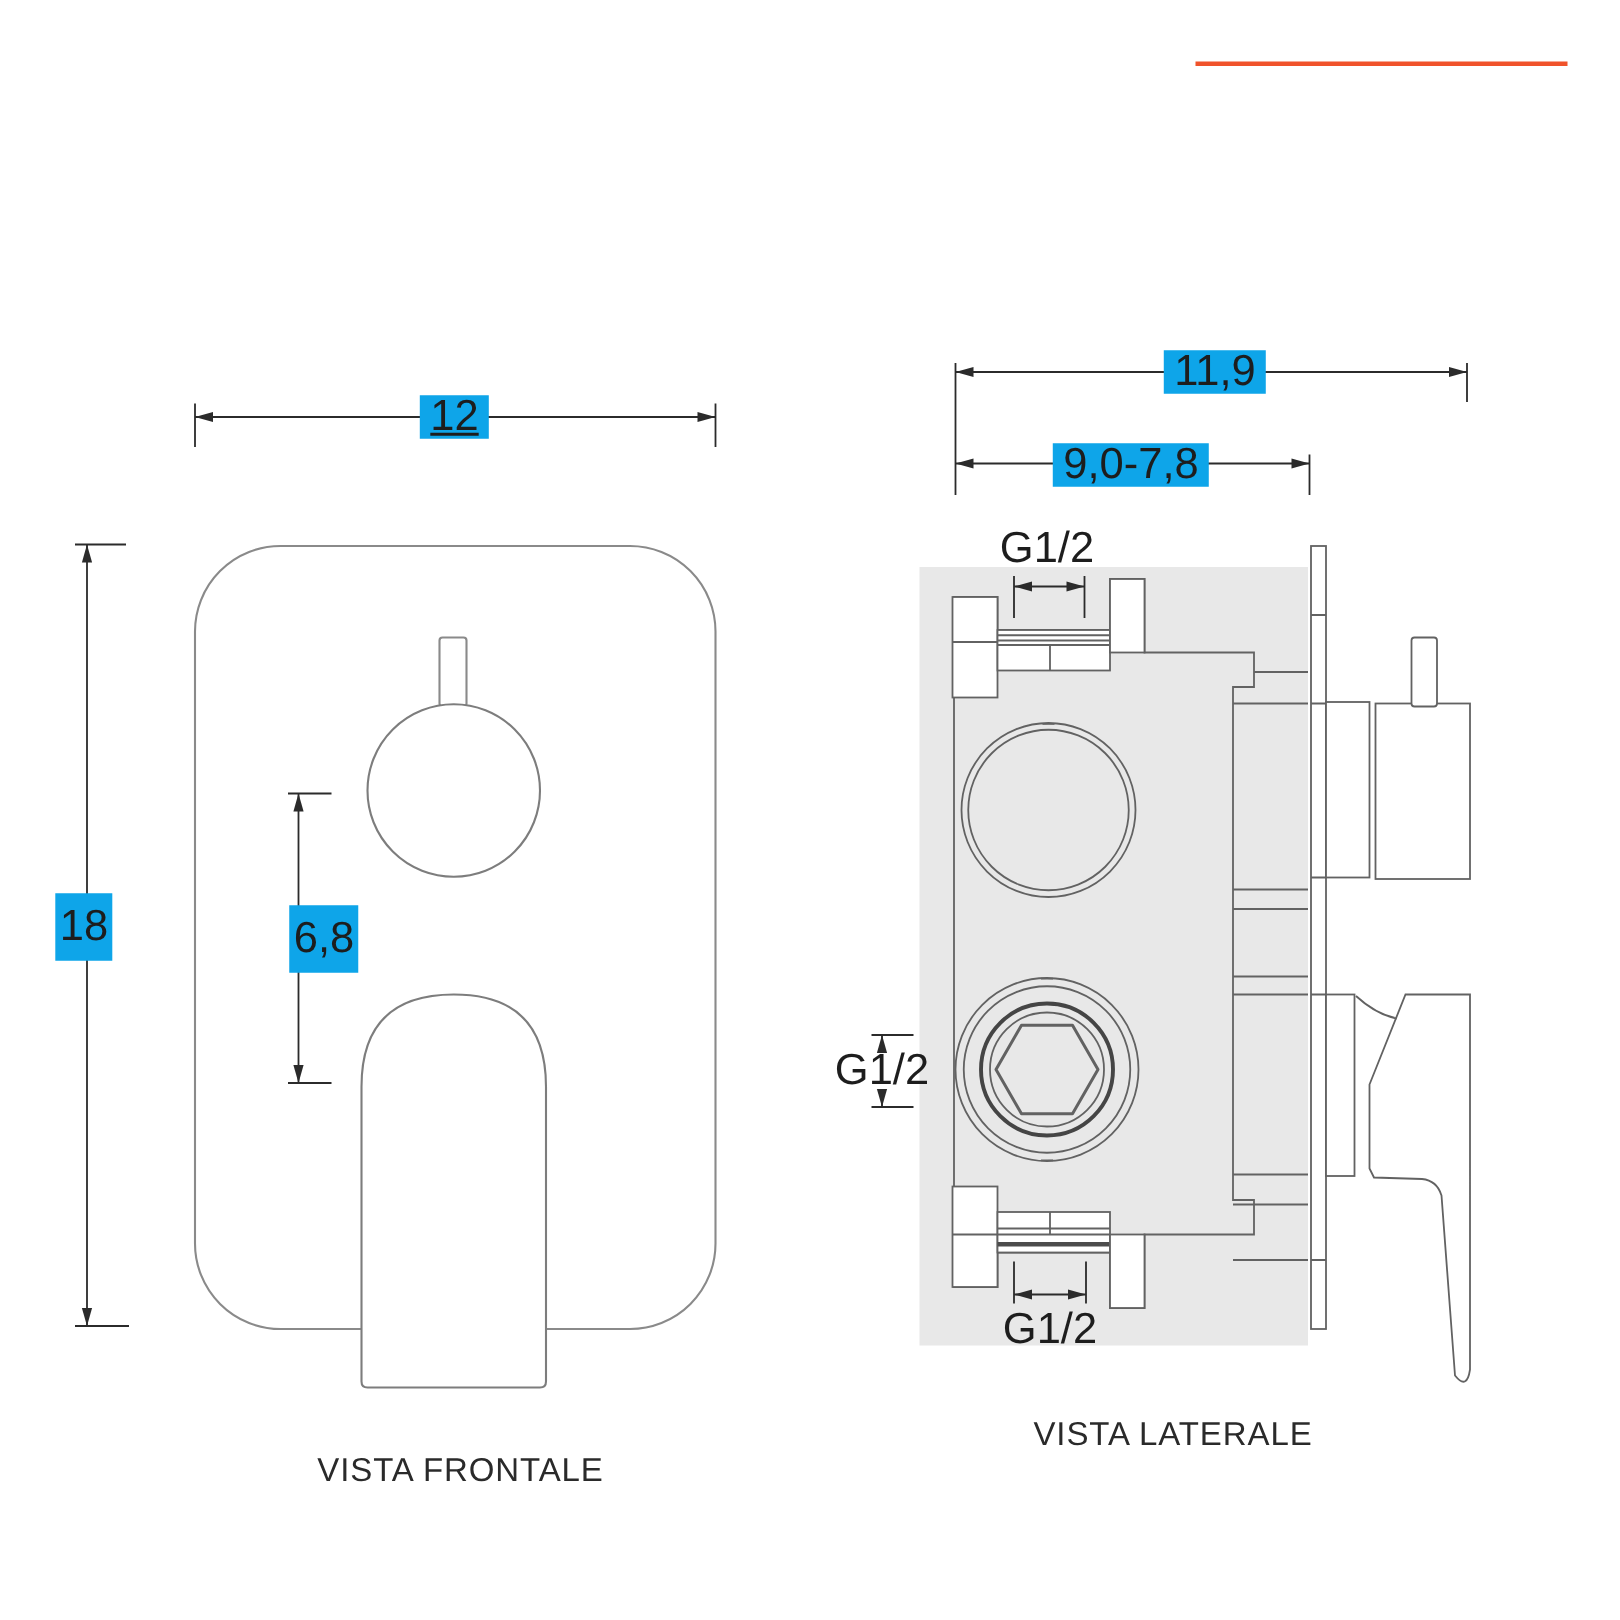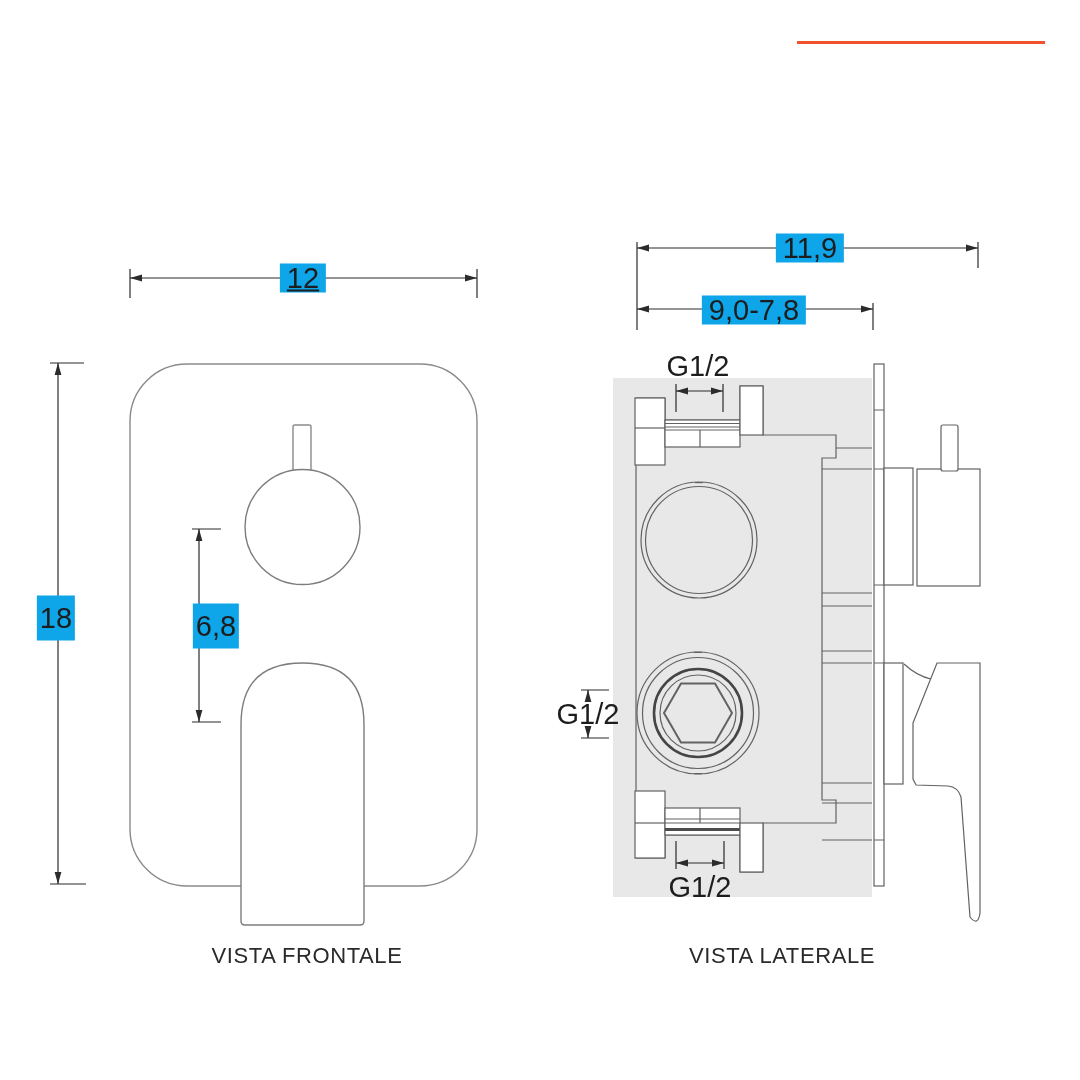--- a/index.html
+++ b/index.html
@@ -136,17 +136,17 @@
   <div class="dim-label pad-h" style="left:810px;top:248px;">11,9</div>
 
   <div class="dim-label pad-h" style="left:754px;top:310px;">9,0-7,8</div>
 
   <div class="dim-label no-bg" style="left:698px;top:366px;">G1/2</div>
 
   <div class="dim-label no-bg" style="left:588px;top:714px;">G1/2</div>
 
   <div class="dim-label no-bg" style="left:700px;top:887px;">G1/2</div>
 
-  <div class="view-title" style="left:307px;top:956px;">VISTA FRONTALE</div>
+  <div class="view-title" style="left:307px;top:980px;">VISTA FRONTALE</div>
 
   <div class="view-title" style="left:782px;top:956px;">VISTA LATERALE</div>
 
 </div>
 
 </body></html>

